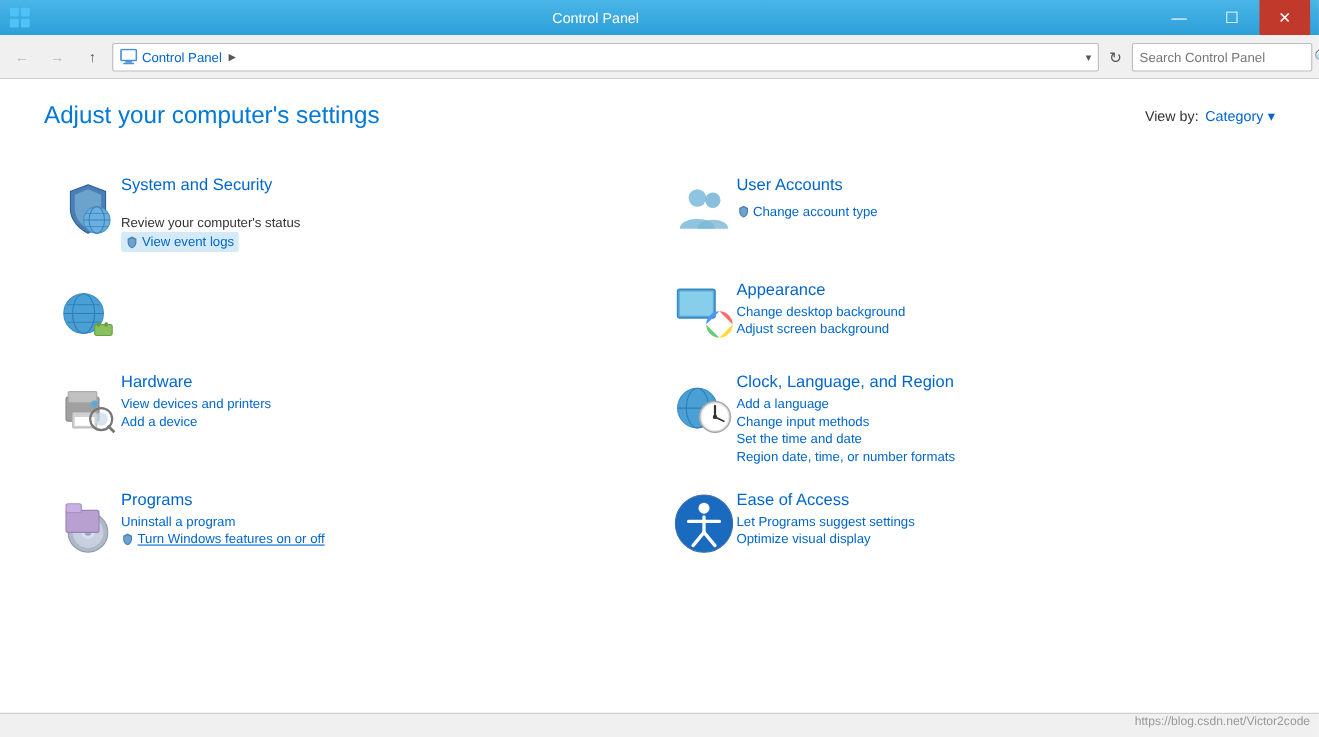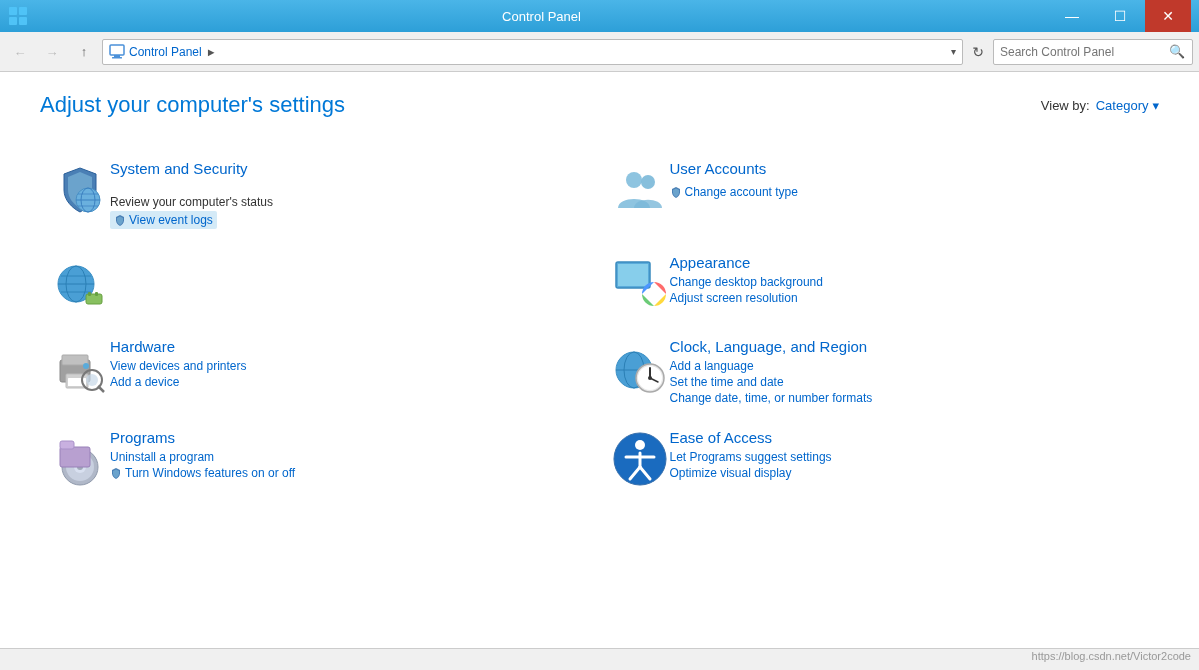--- a/index.html
+++ b/index.html
@@ -104,21 +104,21 @@
       border: none;
       background: transparent;
       cursor: pointer;
       color: #555;
       font-size: 14px;
       display: flex;
       align-items: center;
       justify-content: center;
     }
     .search-box {
-      width: 200px;
+      width: 164px;
       height: 26px;
       border: 1px solid #bbb;
       border-radius: 2px;
       display: flex;
       align-items: center;
       background: white;
       padding: 0 6px;
       gap: 4px;
     }
     .search-box input {
@@ -387,21 +387,21 @@
           <path d="M42 26 A12 12 0 0 1 54 38" fill="#ff6b6b"></path>
           <path d="M54 38 A12 12 0 0 1 42 50" fill="#ffd93d"></path>
           <path d="M42 50 A12 12 0 0 1 30 38" fill="#6bcb77"></path>
           <path d="M30 38 A12 12 0 0 1 42 26" fill="#4d96ff"></path>
           <circle cx="42" cy="38" r="4" fill="white"></circle>
         </svg>
       </div>
       <div class="category-info">
         <div class="category-title">Appearance</div>
         <span class="category-link">Change desktop background</span>
-        <span class="category-link">Adjust screen resolution</span>
+        <span class="category-link">Adjust screen background</span>
       </div>
     </div>
 
     <div class="category-item">
       <div class="category-icon">
         <svg width="56" height="56" viewBox="0 0 56 56">
 
           <rect x="8" y="20" width="30" height="22" rx="2" fill="#a0a0a0" stroke="#888" stroke-width="1"></rect>
           <rect x="10" y="15" width="26" height="10" rx="1" fill="#c0c0c0" stroke="#aaa" stroke-width="1"></rect>
           <rect x="14" y="34" width="22" height="14" rx="1" fill="#d0d0d0" stroke="#bbb" stroke-width="1"></rect>
@@ -432,42 +432,43 @@
           <circle cx="38" cy="38" r="12" fill="white"></circle>
 
           <line x1="38" y1="38" x2="38" y2="28" stroke="#333" stroke-width="2" stroke-linecap="round"></line>
           <line x1="38" y1="38" x2="46" y2="42" stroke="#333" stroke-width="1.5" stroke-linecap="round"></line>
           <circle cx="38" cy="38" r="2" fill="#333"></circle>
         </svg>
       </div>
       <div class="category-info">
         <div class="category-title">Clock, Language, and Region</div>
         <span class="category-link">Add a language</span>
+        <span class="category-link">Change input methods</span>
         <span class="category-link">Set the time and date</span>
-        <span class="category-link">Change date, time, or number formats</span>
+        <span class="category-link">Region date, time, or number formats</span>
       </div>
     </div>
 
     <div class="category-item">
       <div class="category-icon">
         <svg width="56" height="56" viewBox="0 0 56 56">
 
           <circle cx="28" cy="36" r="18" fill="#b0b8c8" stroke="#909aac" stroke-width="1"></circle>
           <circle cx="28" cy="36" r="14" fill="#c8d0e0"></circle>
           <circle cx="28" cy="36" r="6" fill="#d8e0f0"></circle>
           <circle cx="28" cy="36" r="3" fill="#a0a8b8"></circle>
 
           <rect x="8" y="16" width="30" height="20" rx="2" fill="#b8a0d0" stroke="#9880b8" stroke-width="1"></rect>
           <rect x="8" y="10" width="14" height="8" rx="2" fill="#c8b0e0" stroke="#a890c8" stroke-width="1"></rect>
         </svg>
       </div>
       <div class="category-info">
         <div class="category-title">Programs</div>
         <span class="category-link">Uninstall a program</span>
-        <div class="shield-link" style="display:inline-flex;align-items:center;gap:3px;margin-top:2px;">
+        <div class="shield-link" style="display:inline-flex;align-items:center;gap:3px;margin-top:2px;text-decoration:underline;">
           <svg width="12" height="12" viewBox="0 0 12 12">
             <path d="M6 1 L10 3 L10 6.5 C10 9 8 11 6 12 C4 11 2 9 2 6.5 L2 3 Z" fill="#4a7fb5"></path>
             <path d="M6 2.5 L9 4 L9 6.5 C9 8.5 7.5 10 6 11 C4.5 10 3 8.5 3 6.5 L3 4 Z" fill="#6ba3cc"></path>
           </svg>
           <span style="font-size:12px;color:#0066cc;">Turn Windows features on or off</span>
         </div>
       </div>
     </div>
 
     <div class="category-item">

